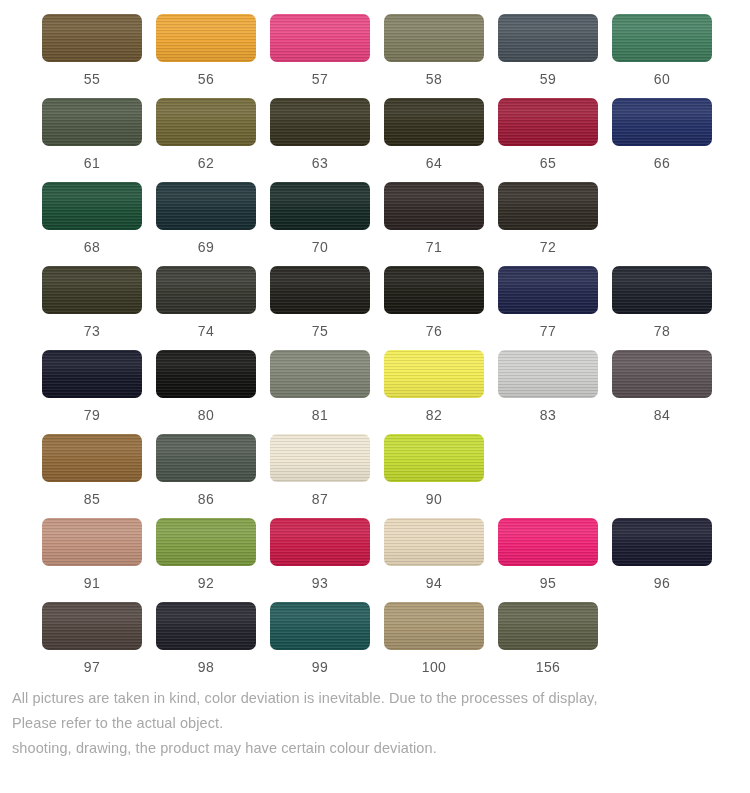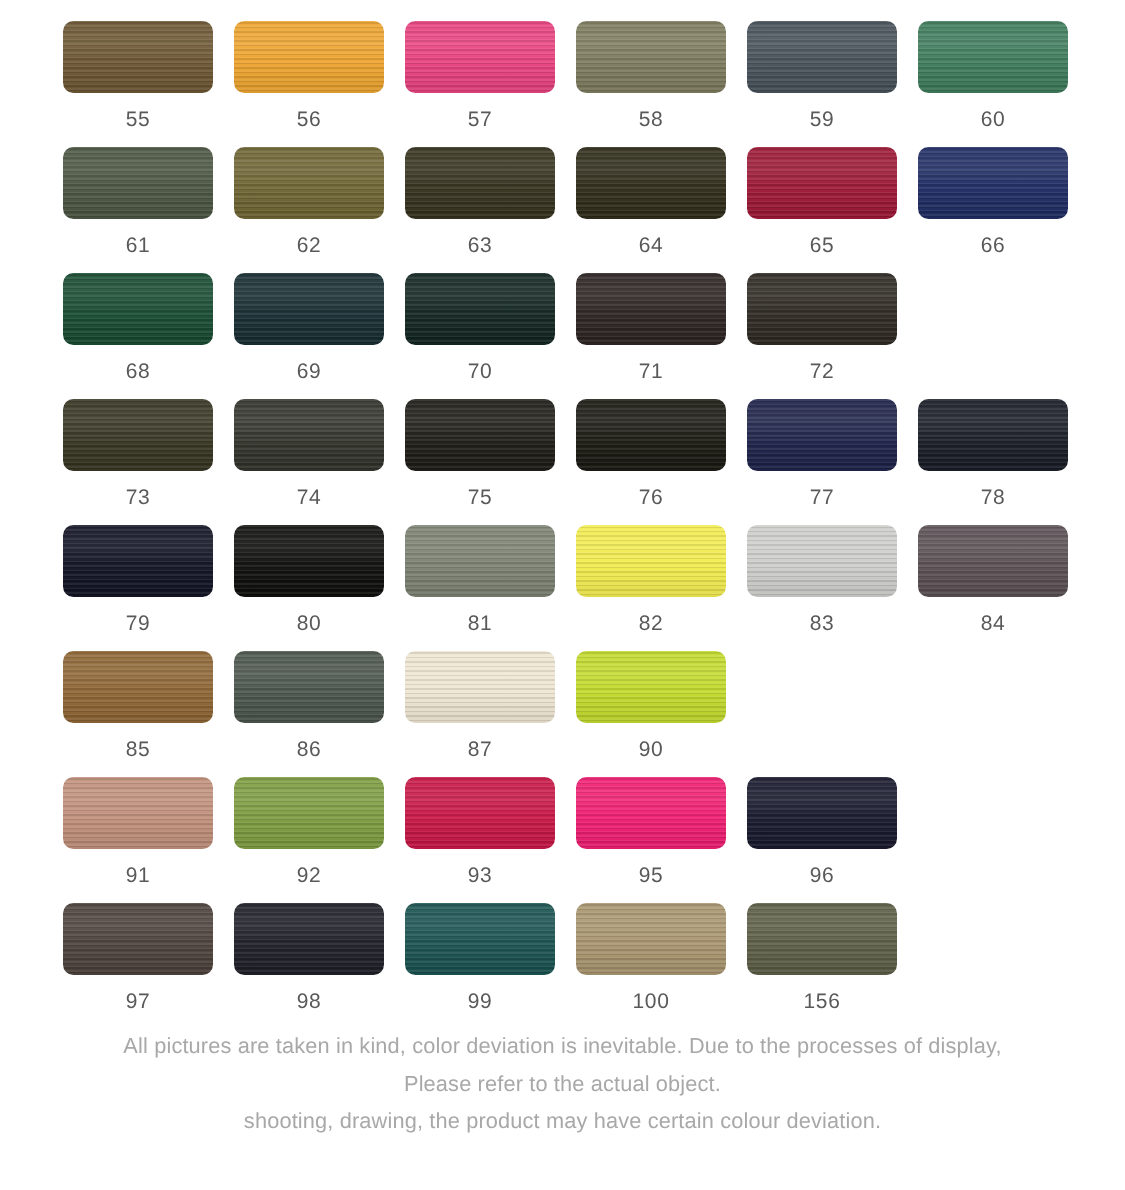--- a/index.html
+++ b/index.html
@@ -82,22 +82,22 @@
     font-weight: 300;
     color: #595959;
     letter-spacing: 0.4px;
     line-height: 16px;
     text-align: center;
     font-family: "Liberation Sans", "DejaVu Sans", sans-serif;
   }
 
   #disclaimer {
     margin-top: 8px;
-    padding: 0 24px;
-    text-align: center;
+    padding: 0 12px;
+    text-align: left;
   }
   .disclaimer-line {
     font-size: 14.5px;
     font-weight: 300;
     color: #a8a8a8;
     line-height: 25px;
     letter-spacing: 0.1px;
     white-space: nowrap;
   }
 </style>
@@ -256,20 +256,24 @@
       </div>
       <div class="swatch-cell">
         <div class="swatch-chip" style="background-color: rgb(124, 155, 62);"></div>
         <div class="swatch-label">92</div>
       </div>
       <div class="swatch-cell">
         <div class="swatch-chip" style="background-color: rgb(200, 20, 68);"></div>
         <div class="swatch-label">93</div>
       </div>
       <div class="swatch-cell">
+        <div class="swatch-chip" style="background-color: rgb(231, 215, 186);"></div>
+        <div class="swatch-label">94</div>
+      </div>
+      <div class="swatch-cell">
         <div class="swatch-chip" style="background-color: rgb(240, 27, 112);"></div>
         <div class="swatch-label">95</div>
       </div>
       <div class="swatch-cell">
         <div class="swatch-chip" style="background-color: rgb(21, 22, 42);"></div>
         <div class="swatch-label">96</div>
       </div>
     </div>
     <div class="swatch-row">
       <div class="swatch-cell">

